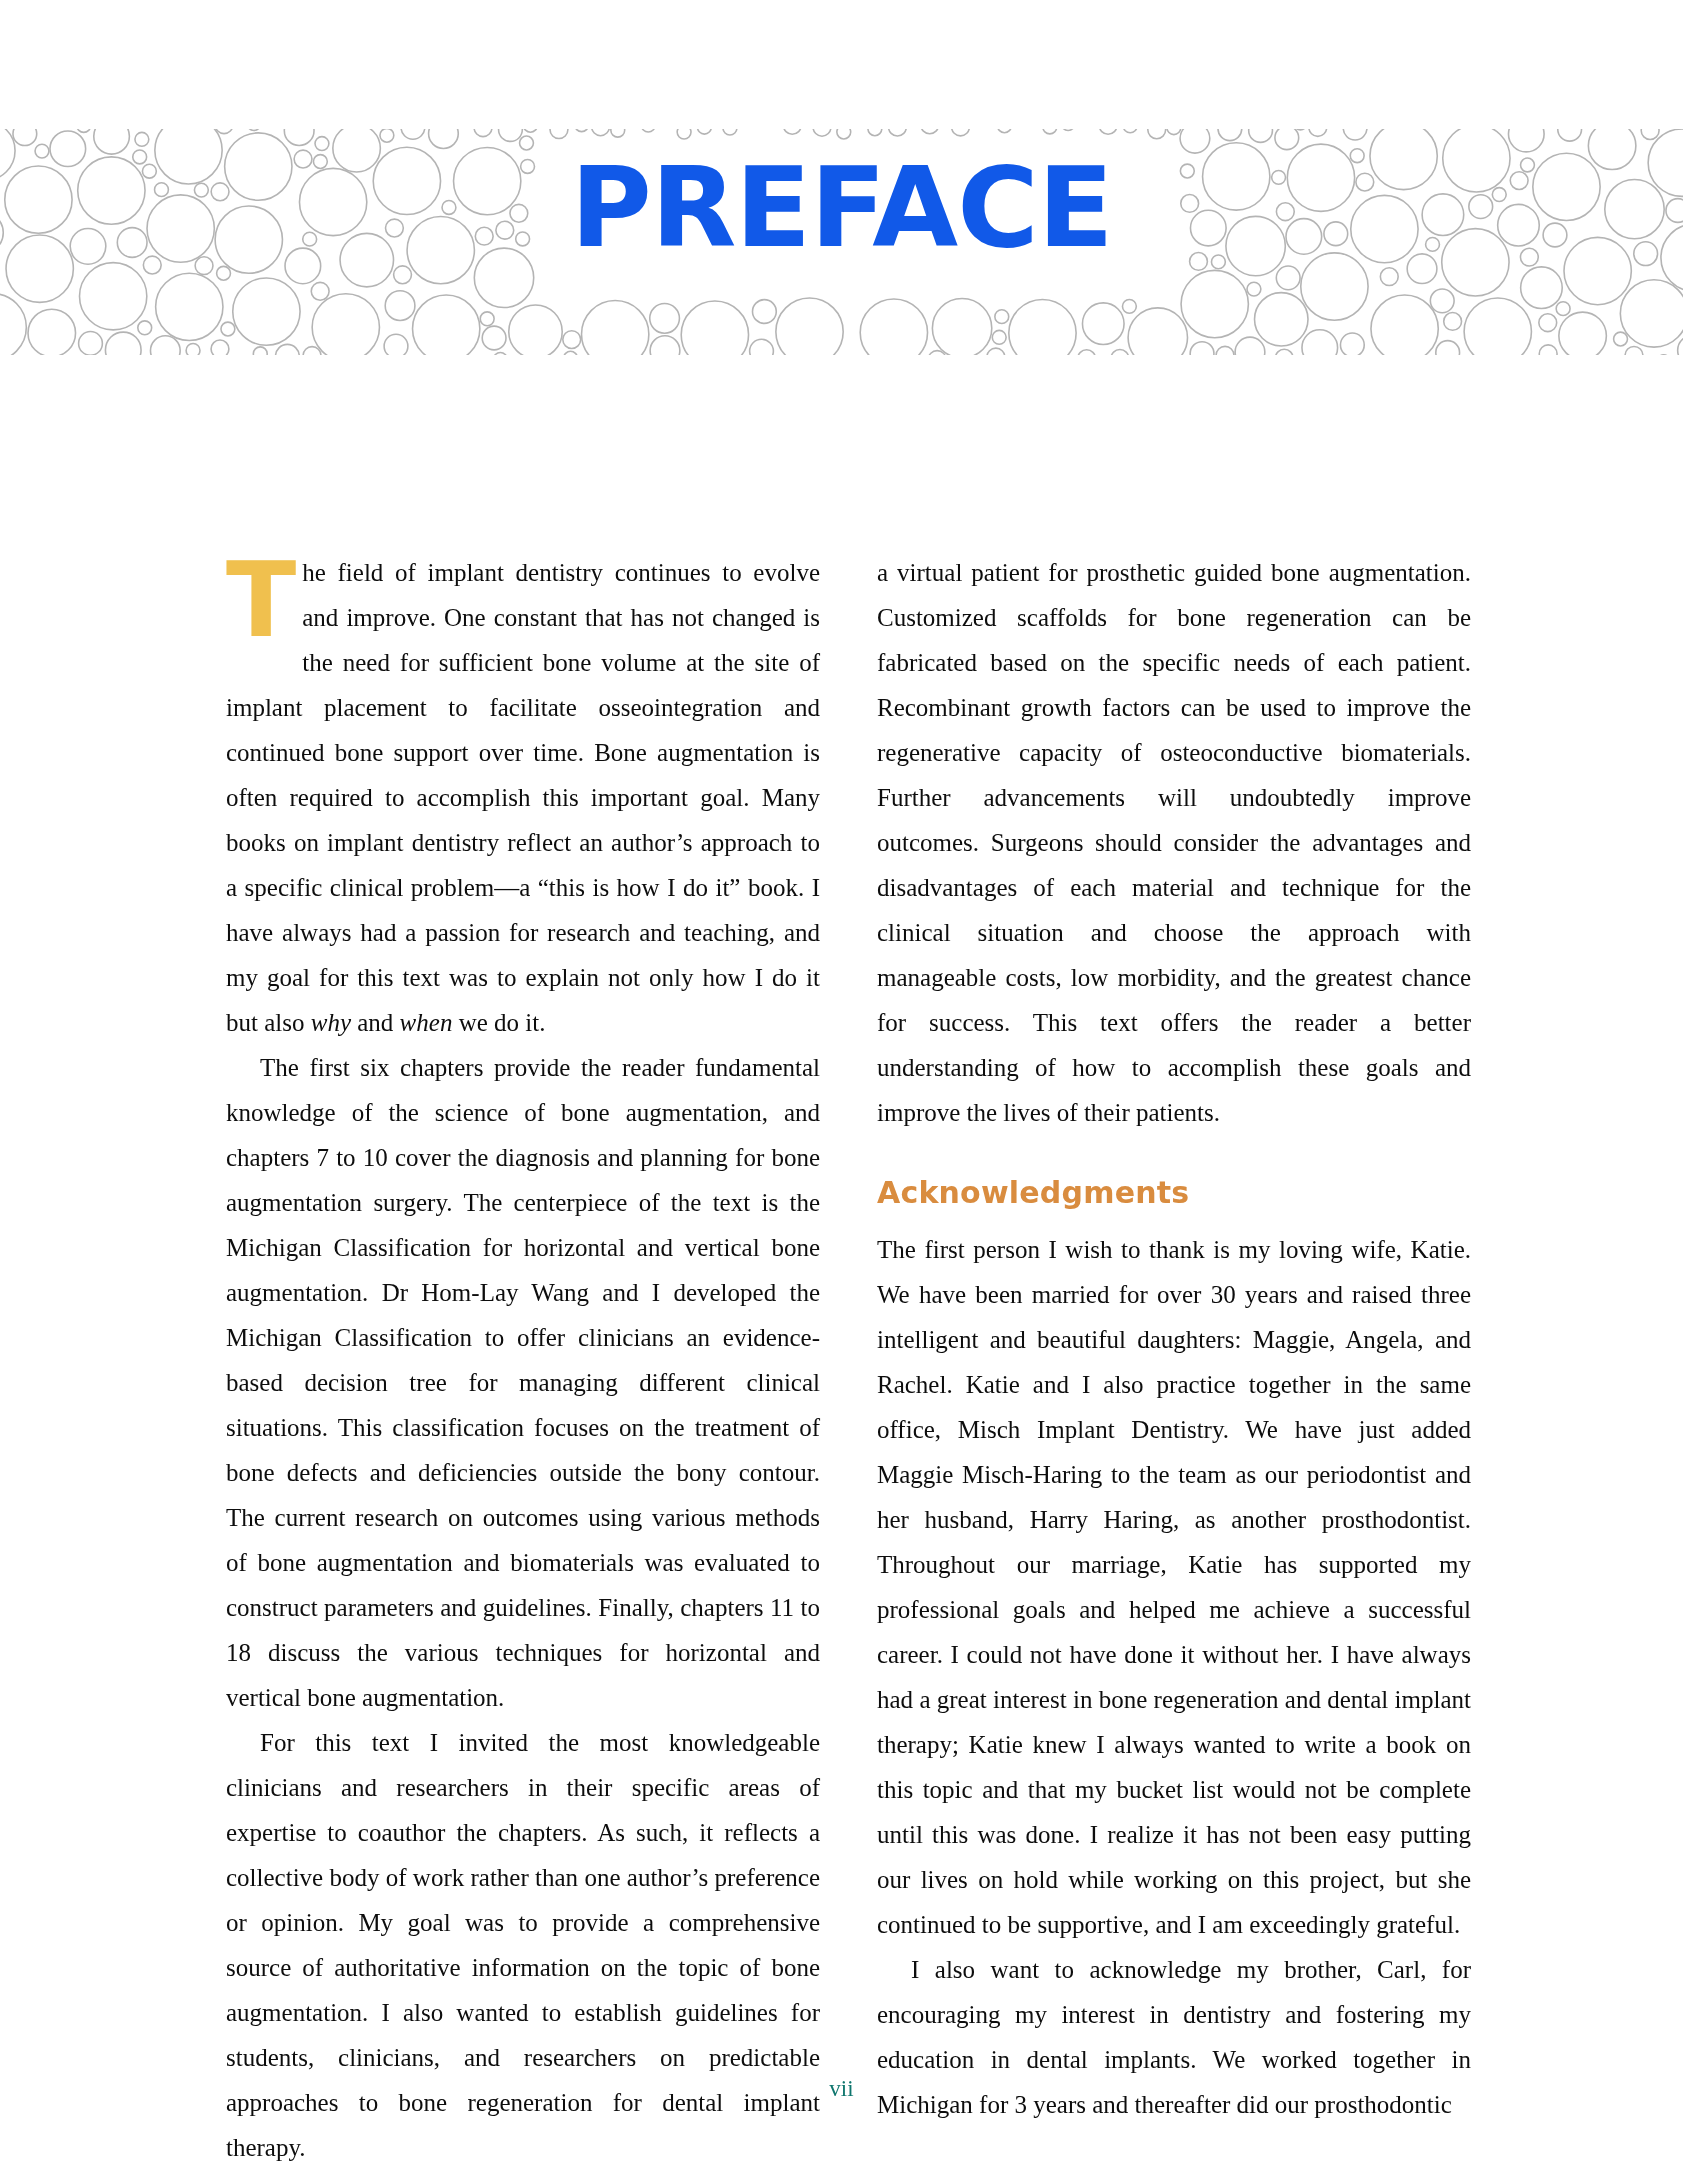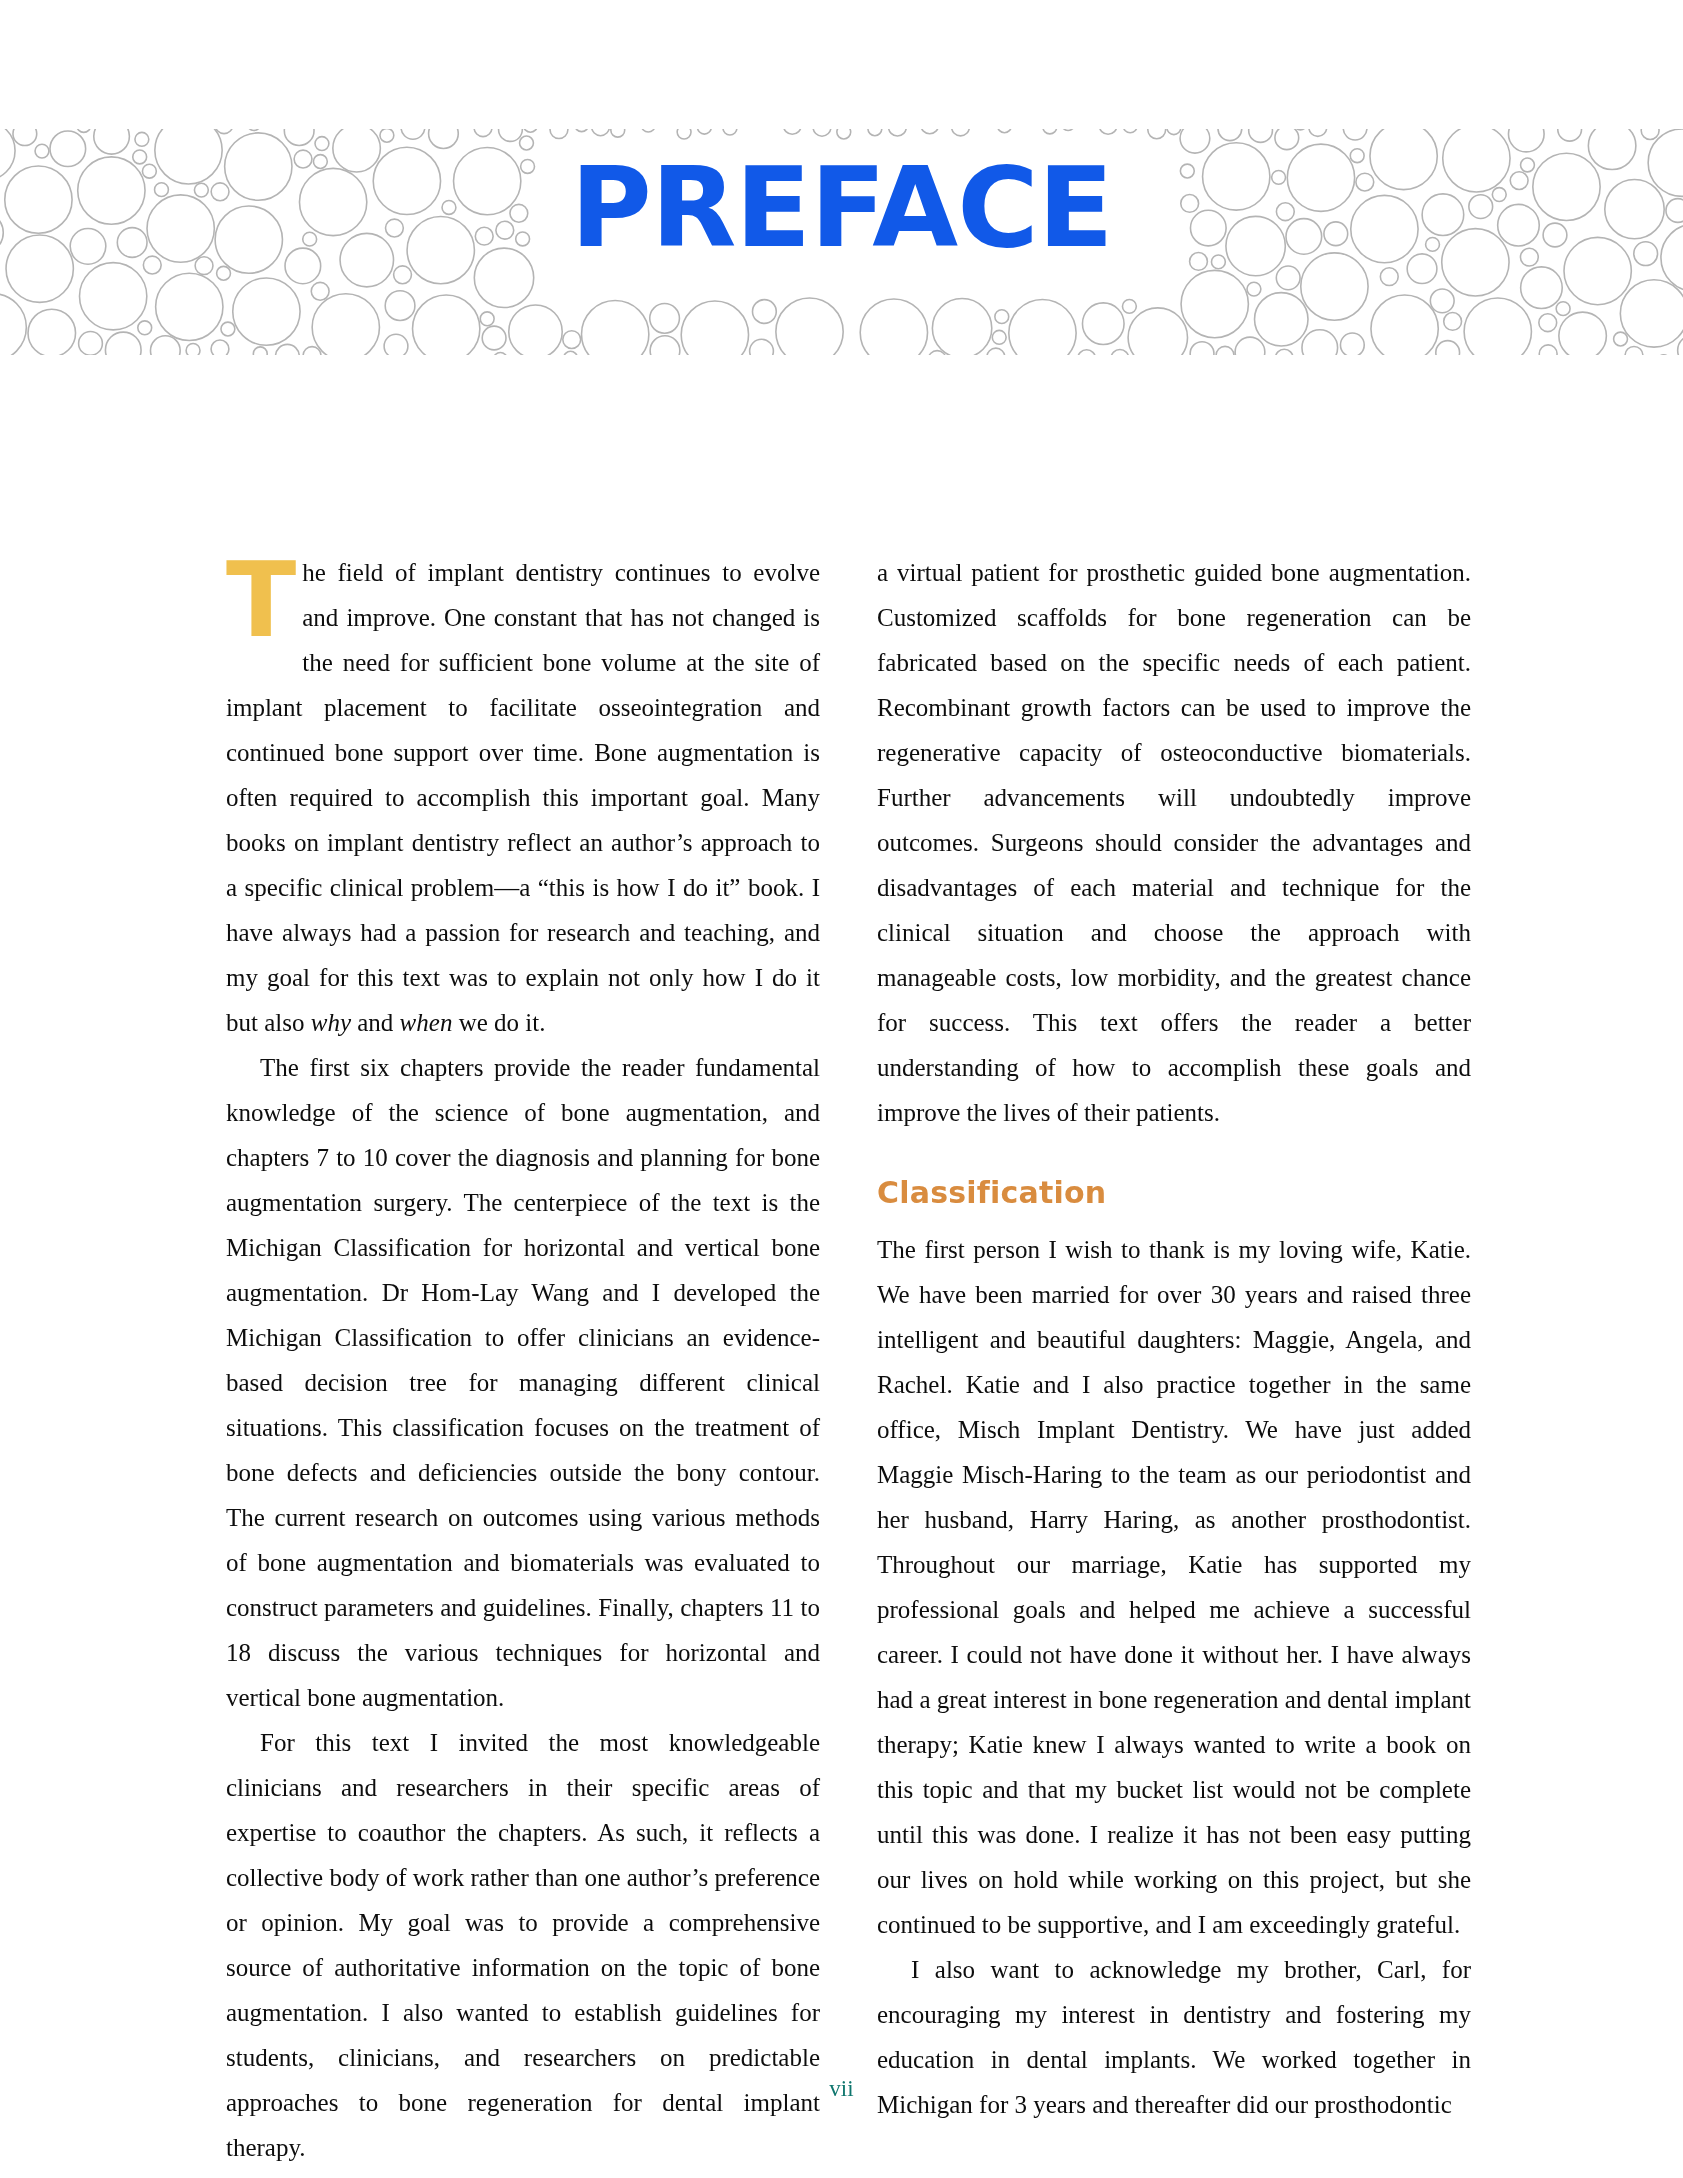--- a/index.html
+++ b/index.html
@@ -331,21 +331,21 @@
       <p class="noindent">
         <span class="dropcap">T</span><span>he field of implant dentistry continues to evolve and improve. One constant that has not changed is the need for sufficient bone volume at the site of implant placement to facilitate osseointegration and continued bone support over time. Bone augmentation is often required to accomplish this important goal. Many books on implant dentistry reflect an author’s approach to a specific clinical problem—a “this is how I do it” book. I have always had a passion for research and teaching, and my goal for this text was to explain not only how I do it but also </span><em>why</em><span> and </span><em>when</em><span> we do it.</span>
       </p>
       <p class="indent">The first six chapters provide the reader fundamental knowledge of the science of bone augmentation, and chapters 7 to 10 cover the diagnosis and planning for bone augmentation surgery. The centerpiece of the text is the Michigan Classification for horizontal and vertical bone augmentation. Dr Hom-Lay Wang and I developed the Michigan Classification to offer clinicians an evidence-based decision tree for managing different clinical situations. This classification focuses on the treatment of bone defects and deficiencies outside the bony contour. The current research on outcomes using various methods of bone augmentation and biomaterials was evaluated to construct parameters and guidelines. Finally, chapters 11 to 18 discuss the various techniques for horizontal and vertical bone augmentation.</p>
       <p class="indent">For this text I invited the most knowledgeable clinicians and researchers in their specific areas of expertise to coauthor the chapters. As such, it reflects a collective body of work rather than one author’s preference or opinion. My goal was to provide a comprehensive source of authoritative information on the topic of bone augmentation. I also wanted to establish guidelines for students, clinicians, and researchers on predictable approaches to bone regeneration for dental implant therapy.</p>
       <p class="indent">Technology has improved our ability to diagnose, plan, and execute treatment; using CBCT, we can create</p>
     </div>
 
     <div class="col">
       <p class="noindent">a virtual patient for prosthetic guided bone augmentation. Customized scaffolds for bone regeneration can be fabricated based on the specific needs of each patient. Recombinant growth factors can be used to improve the regenerative capacity of osteoconductive biomaterials. Further advancements will undoubtedly improve outcomes. Surgeons should consider the advantages and disadvantages of each material and technique for the clinical situation and choose the approach with manageable costs, low morbidity, and the greatest chance for success. This text offers the reader a better understanding of how to accomplish these goals and improve the lives of their patients.</p>
-      <div class="section-heading">Classification</div>
+      <div class="section-heading">Acknowledgments</div>
       <p class="noindent">The first person I wish to thank is my loving wife, Katie. We have been married for over 30 years and raised three intelligent and beautiful daughters: Maggie, Angela, and Rachel. Katie and I also practice together in the same office, Misch Implant Dentistry. We have just added Maggie Misch-Haring to the team as our periodontist and her husband, Harry Haring, as another prosthodontist. Throughout our marriage, Katie has supported my professional goals and helped me achieve a successful career. I could not have done it without her. I have always had a great interest in bone regeneration and dental implant therapy; Katie knew I always wanted to write a book on this topic and that my bucket list would not be complete until this was done. I realize it has not been easy putting our lives on hold while working on this project, but she continued to be supportive, and I am exceedingly grateful.</p>
       <p class="indent">I also want to acknowledge my brother, Carl, for encouraging my interest in dentistry and fostering my education in dental implants. We worked together in Michigan for 3 years and thereafter did our prosthodontic</p>
     </div>
 
   </div>
 
   <div class="folio">vii</div>
 
 </div>
 

